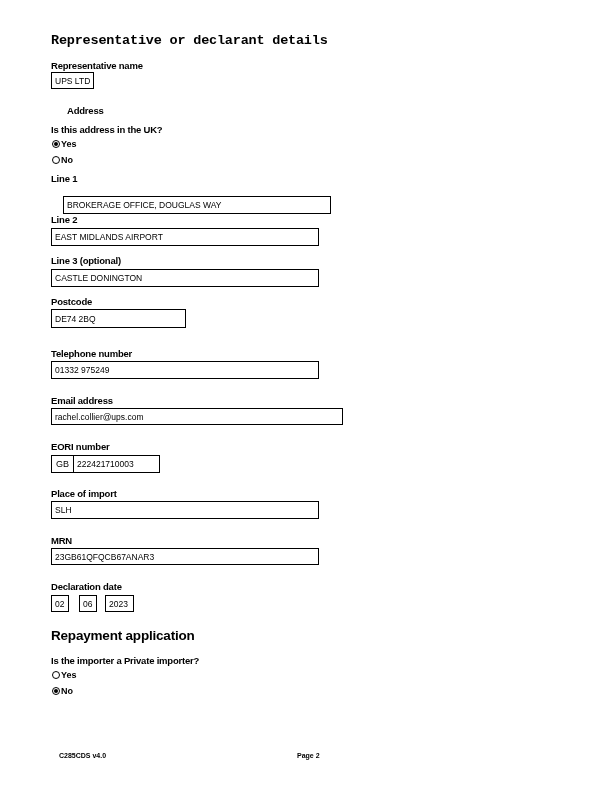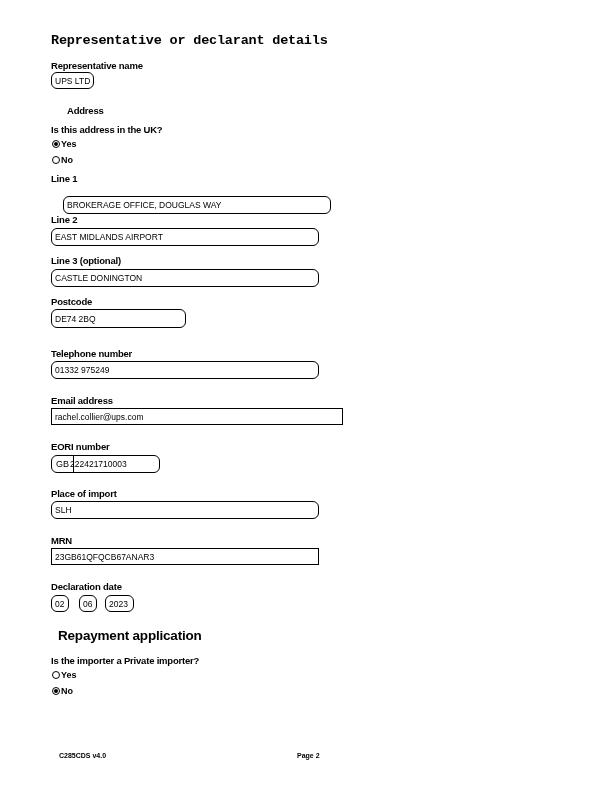--- a/index.html
+++ b/index.html
@@ -4,21 +4,21 @@
   <style>
     html, body { margin: 0; padding: 0; background: #ffffff; }
     body { width: 612px; height: 792px; position: relative; overflow: hidden;
            font-family: "Liberation Sans", sans-serif; color: #000; }
     .abs { position: absolute; }
     .h1 { font-size: 13.5px; font-weight: bold; letter-spacing: -0.2px; }
     .lbl { font-size: 9.5px; font-weight: bold; letter-spacing: -0.2px; }
     .box { position: absolute; border: 1px solid #000; background: #fff;
            box-sizing: border-box; font-size: 8.5px; padding-left: 3px;
            display: flex; align-items: center; }
-    .box.shadow { border-right-width: 1.5px; border-bottom-width: 1.5px; border-radius: 6px; }
+    .box.shadow { border-right-width: 1.5px; border-bottom-width: 1.5px; }
     .radio-row { position: absolute; display: flex; align-items: center; font-size: 9px; font-weight: bold; }
     .radio { width: 8px; height: 8px; border: 1px solid #000; border-radius: 50%;
              box-sizing: border-box; display: inline-flex; align-items: center; justify-content: center; margin-right: 1px; background:#fff; }
     .radio .dot { width: 4px; height: 4px; border-radius: 50%; background: #000; }
     .footer { font-size: 7px; font-weight: bold; }
     .eori-prefix { position:absolute; left:0; top:0; bottom:0; width:21px; border-right:1px solid #000;
                    display:flex; align-items:center; justify-content:center; font-size:9px; }
   </style>
 </head>
 <body>
@@ -68,21 +68,21 @@
 <div class="box shadow" style="left:51px;top:361px;width:268px;height:18px;">
     <span>01332 975249</span>
   </div>
 
 <div class="abs lbl" style="left:51px;top:395px;">Email address</div>
 <div class="box" style="left:51px;top:408px;width:292px;height:17px;">
     <span>rachel.collier@ups.com</span>
   </div>
 
 <div class="abs lbl" style="left:51px;top:441px;">EORI number</div>
-<div class="box shadow" style="left:51px;top:455px;width:109px;height:18px;padding-left:18px;">
+<div class="box shadow" style="left:51px;top:455px;width:109px;height:18px;padding-left:25px;">
   <span class="eori-prefix">GB</span>
   <span>222421710003</span>
 </div>
 
 <div class="abs lbl" style="left:51px;top:488px;">Place of import</div>
 <div class="box shadow" style="left:51px;top:501px;width:268px;height:18px;">
     <span>SLH</span>
   </div>
 
 <div class="abs lbl" style="left:51px;top:535px;">MRN</div>
@@ -94,21 +94,21 @@
 <div class="box shadow" style="left:51px;top:595px;width:18px;height:17px;">
     <span>02</span>
   </div>
 <div class="box shadow" style="left:79px;top:595px;width:18px;height:17px;">
     <span>06</span>
   </div>
 <div class="box shadow" style="left:105px;top:595px;width:29px;height:17px;">
     <span>2023</span>
   </div>
 
-<div class="abs h1" style="left:58px;top:628px;">Repayment application</div>
+<div class="abs h1" style="left:51px;top:628px;">Repayment application</div>
 <div class="abs lbl" style="left:51px;top:655px;">Is the importer a Private importer?</div>
 
 <div class="radio-row" style="left:52px;top:670px;">
   <span class="radio"></span>
   <span>Yes</span>
 </div>
 <div class="radio-row" style="left:52px;top:686px;">
   <span class="radio">
       <span class="dot"></span>
     </span>

